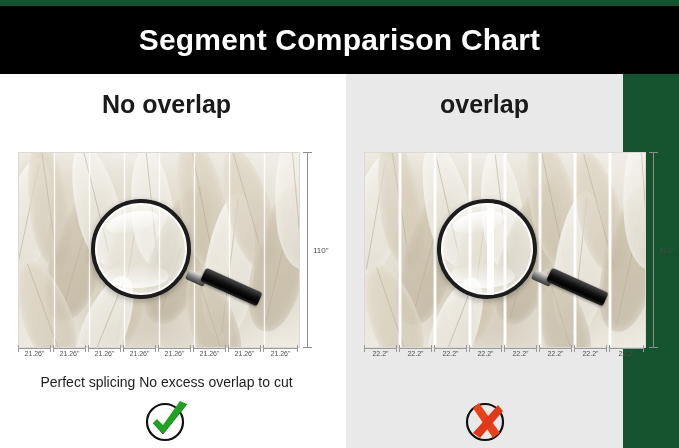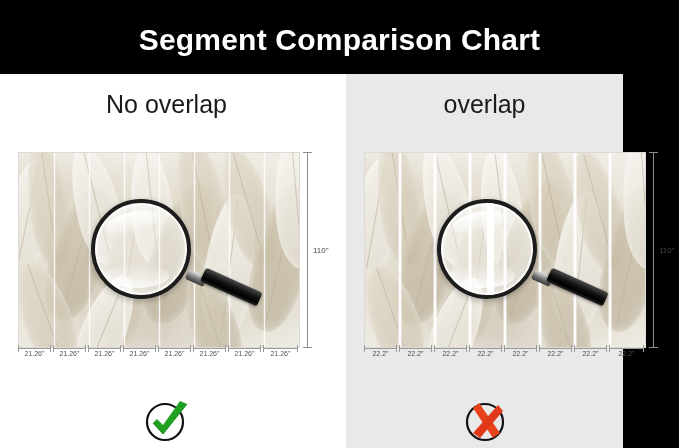--- a/index.html
+++ b/index.html
@@ -12,21 +12,21 @@
     height: 448px;
     overflow: hidden;
     font-family: "Liberation Sans", sans-serif;
     -webkit-font-smoothing: antialiased;
   }
 
   #root {
     position: relative;
     width: 679px;
     height: 448px;
-    background: #000000;
+    background: #14532d;
   }
 
   
   .title-banner {
     position: absolute;
     left: 0;
     top: 6px;
     width: 679px;
     height: 68px;
     background: #000000;
@@ -71,21 +71,21 @@
   }
 
   .panel-heading {
     position: absolute;
     top: 16px;
     left: 0;
     width: 100%;
     text-align: center;
     font-size: 25px;
     color: #1a1a1a;
-    font-weight: normal;
+    font-weight: bold;
     font-family: "Liberation Sans", sans-serif;
   }
 
   
   .mural-wrap {
     position: absolute;
     top: 78px;
     height: 196px;
   }
   .panel-left .mural-wrap { left: 18px; width: 282px; }
@@ -434,20 +434,21 @@
             <div class="tlabel">21.26"</div>
           </div>
         <div class="tick-seg" style="left:245px; width:35px;">
             <div class="tline"></div>
             <div class="tcapl"></div>
             <div class="tcapr"></div>
             <div class="tlabel">21.26"</div>
           </div>
       </div>
 
+      <div class="caption">Perfect splicing No excess overlap to cut</div>
 
       <div class="verdict">
         <svg viewBox="0 0 54 48" width="54" height="48">
           <circle cx="25" cy="24" r="18" fill="none" stroke="#111111" stroke-width="2.2"></circle>
           <path d="M13 25 L23 36 L47 6 L40 3 L23 27 L17 21 Z" fill="#21a121"></path>
           <path d="M13 25 L23 36 L47 6" fill="none" stroke="#1a8a1a" stroke-width="1"></path>
         </svg>
       </div>
     </div>
 

